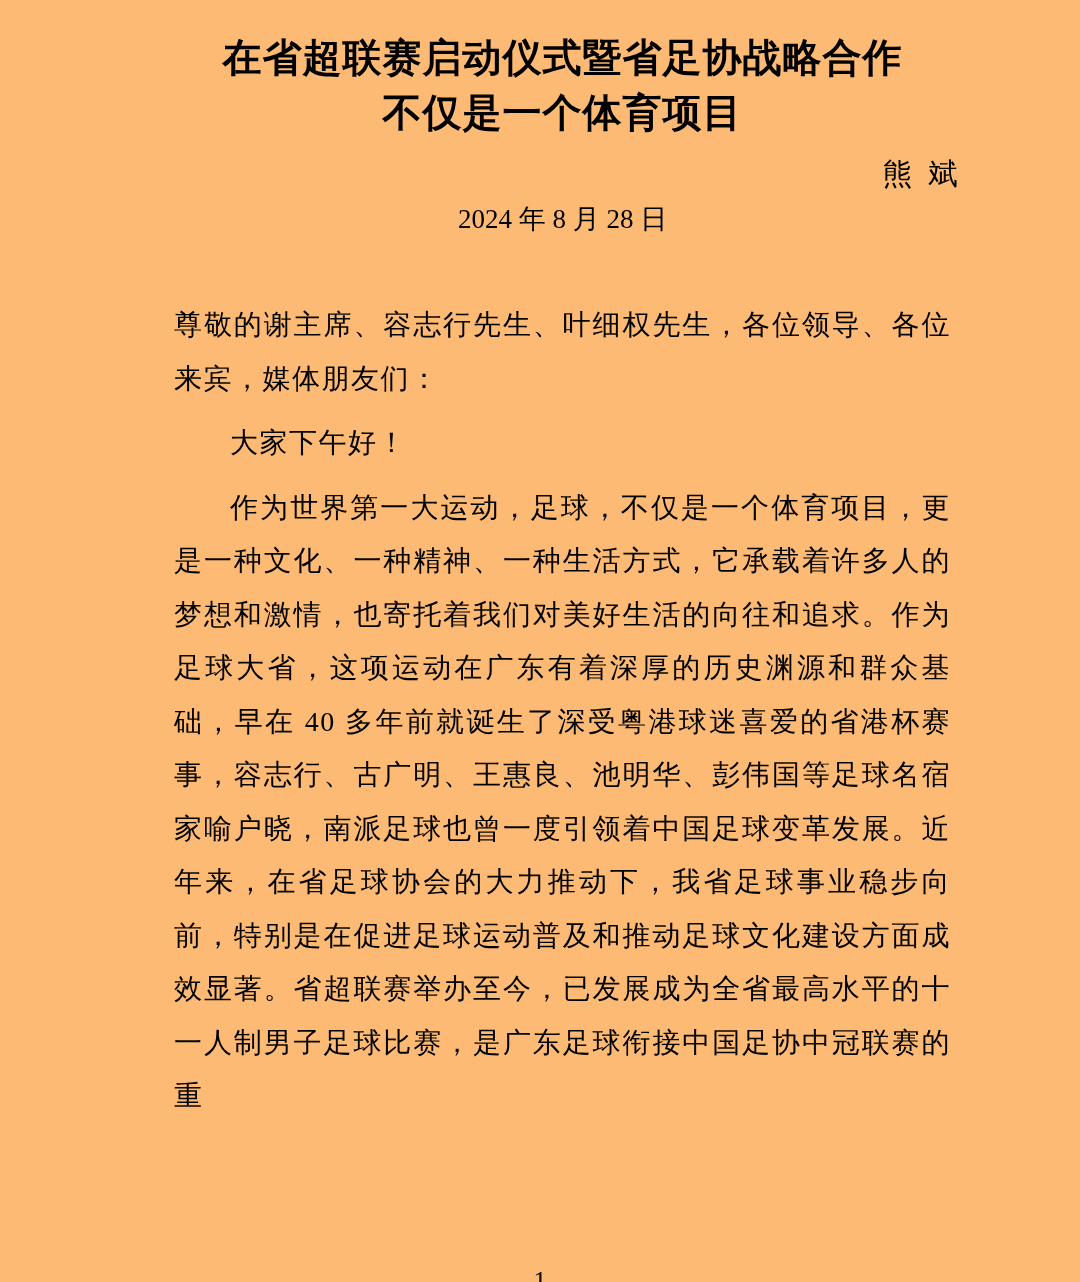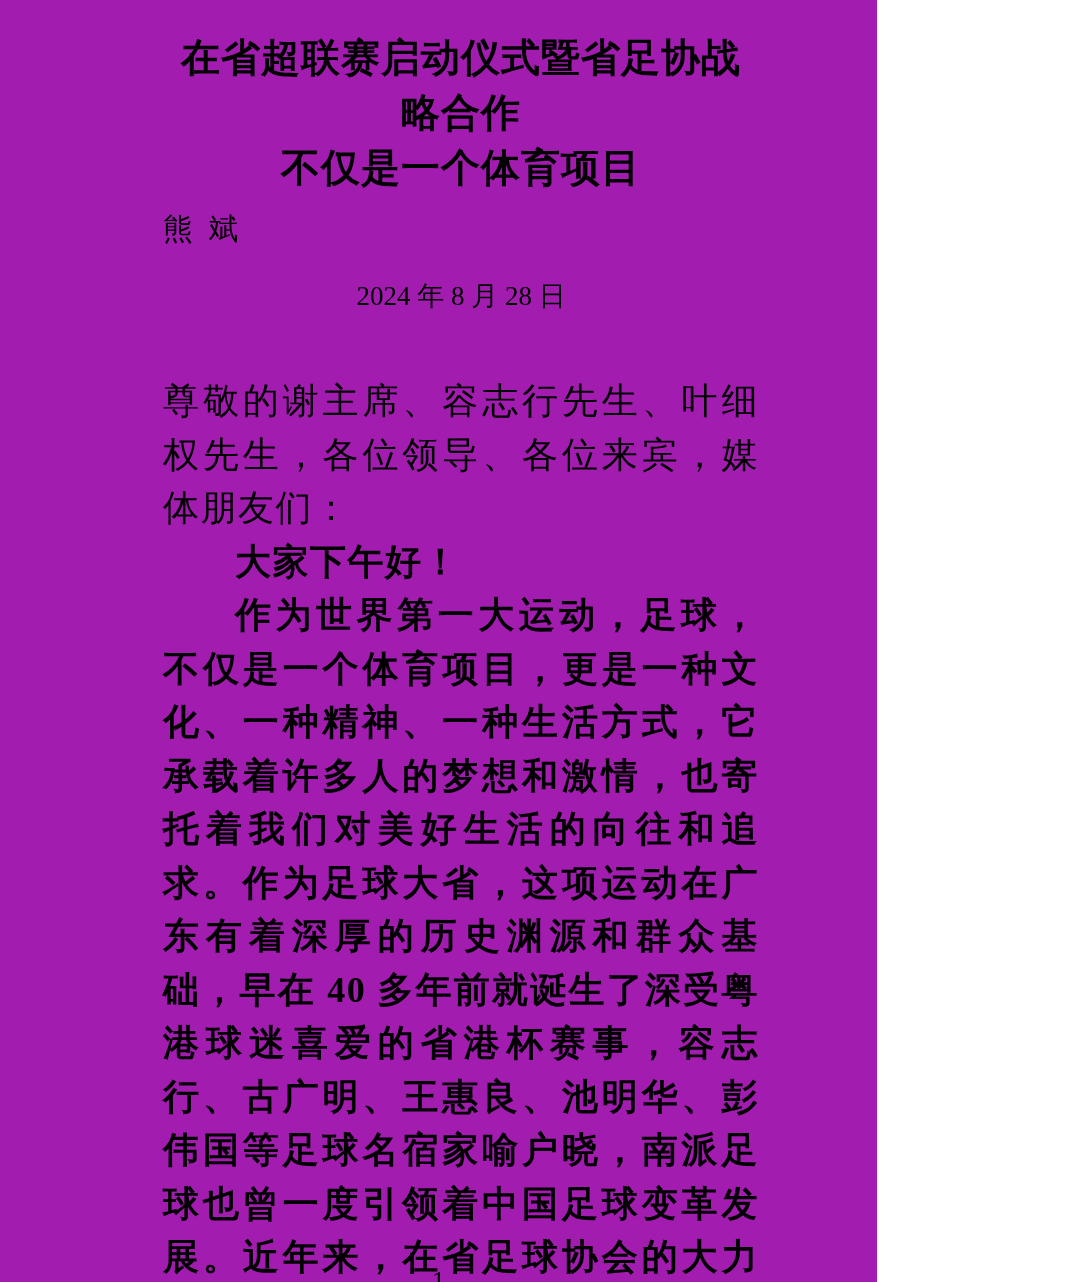--- a/index.html
+++ b/index.html
@@ -7,61 +7,60 @@
   body {
     width: 1080px;
     height: 1282px;
     background: #ffffff;
     overflow: hidden;
     color: #000000;
     font-family: "Liberation Serif", "DejaVu Serif", serif;
   }
   .page {
     position: relative;
-    width: 877px;
+    width: 1080px;
     height: 1282px;
     padding: 30px 118px 0 163px;
-    background: #a21caf;
+    background: #fdba74;
     overflow: hidden;
   }
   .title {
     margin: 0;
     text-align: center;
     font-size: 39px;
     font-weight: bold;
     line-height: 55px;
     letter-spacing: 1px;
   }
   .author {
     margin-top: 14px;
-    text-align: left;
+    text-align: right;
     font-size: 30px;
     line-height: 40px;
     letter-spacing: 4px;
   }
   .date {
-    margin-top: 28px;
+    margin-top: 6px;
     text-align: center;
     font-size: 27px;
     line-height: 38px;
   }
   .doc-body {
     margin-top: 60px;
   }
   .doc-body p {
-    margin: 0;
-    font-size: 36px;
+    margin: 11px;
+    font-size: 28px;
     line-height: 53.5px;
     letter-spacing: 1.5px;
     text-align: justify;
     text-justify: inter-ideograph;
   }
   .doc-body p.indent {
     text-indent: 2em;
-    font-weight: bold;
   }
   .page-num {
     position: absolute;
     bottom: -14px;
     left: 0;
     right: 0;
     text-align: center;
     font-size: 26px;
     line-height: 30px;
   }

